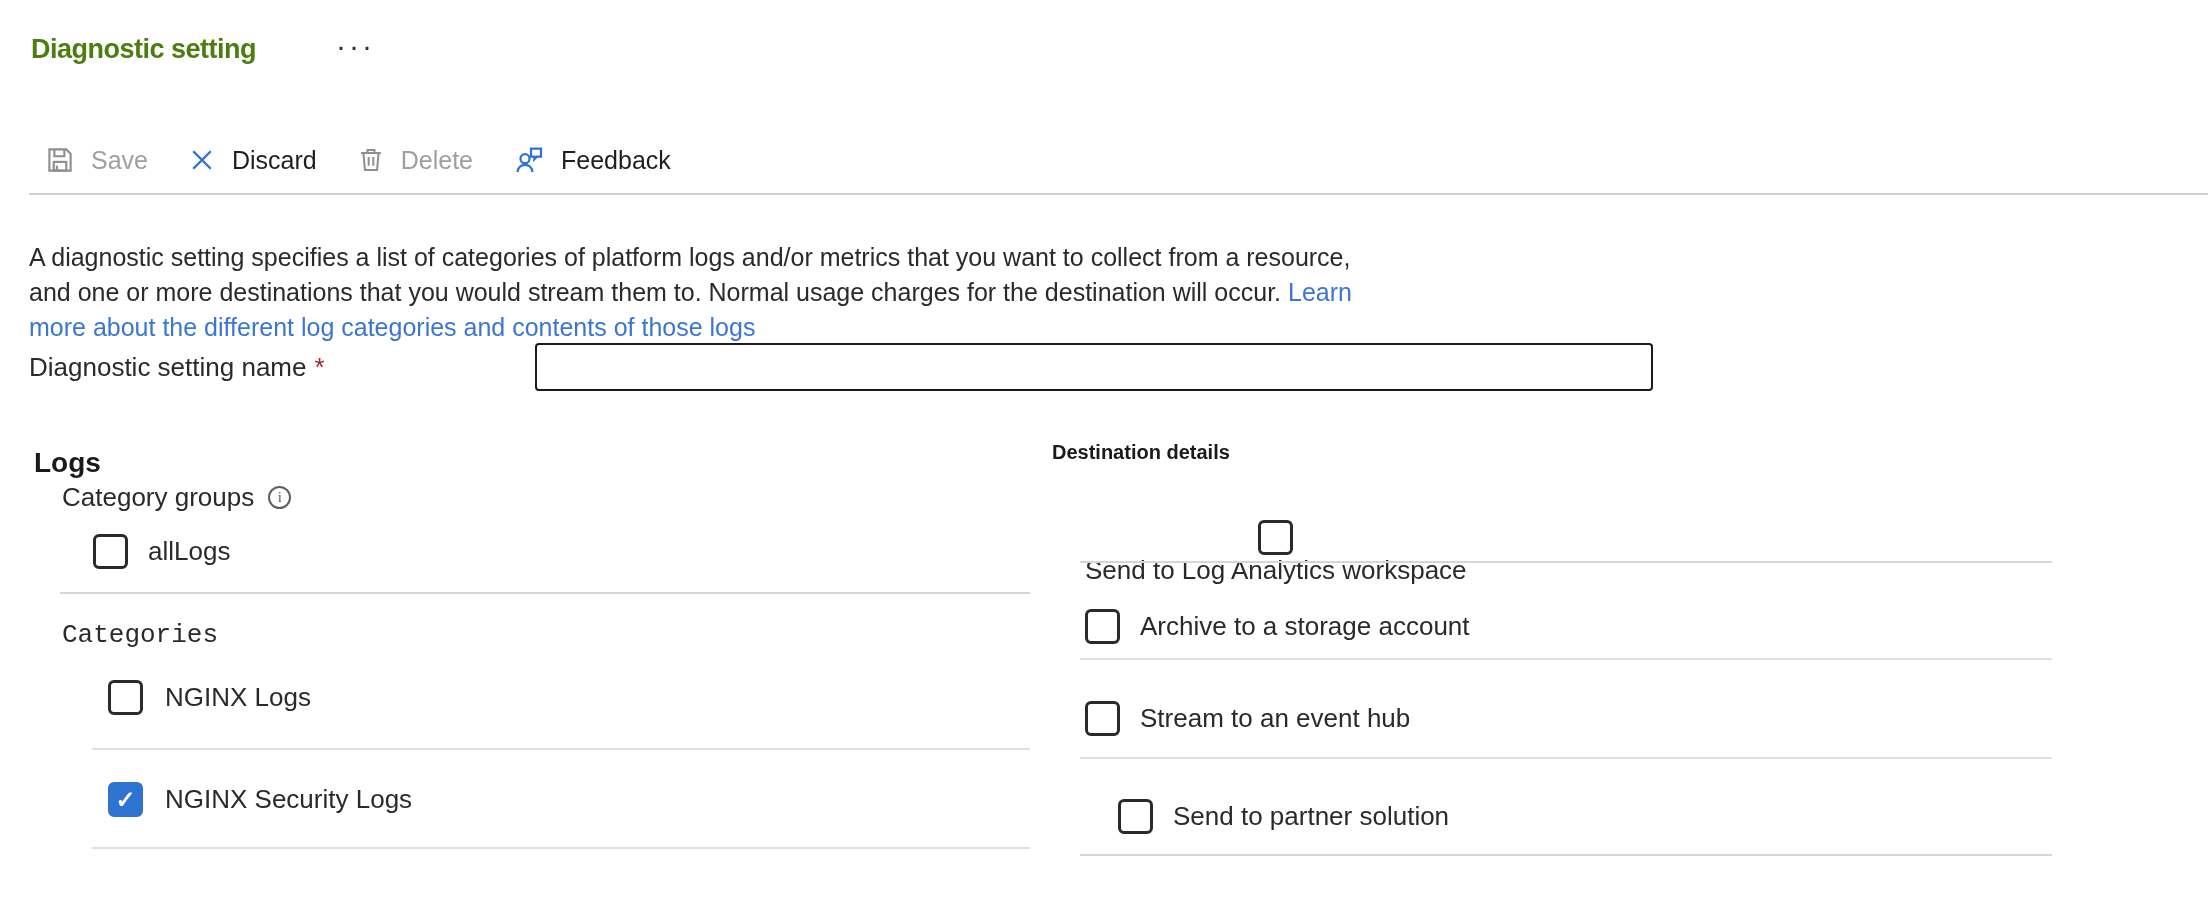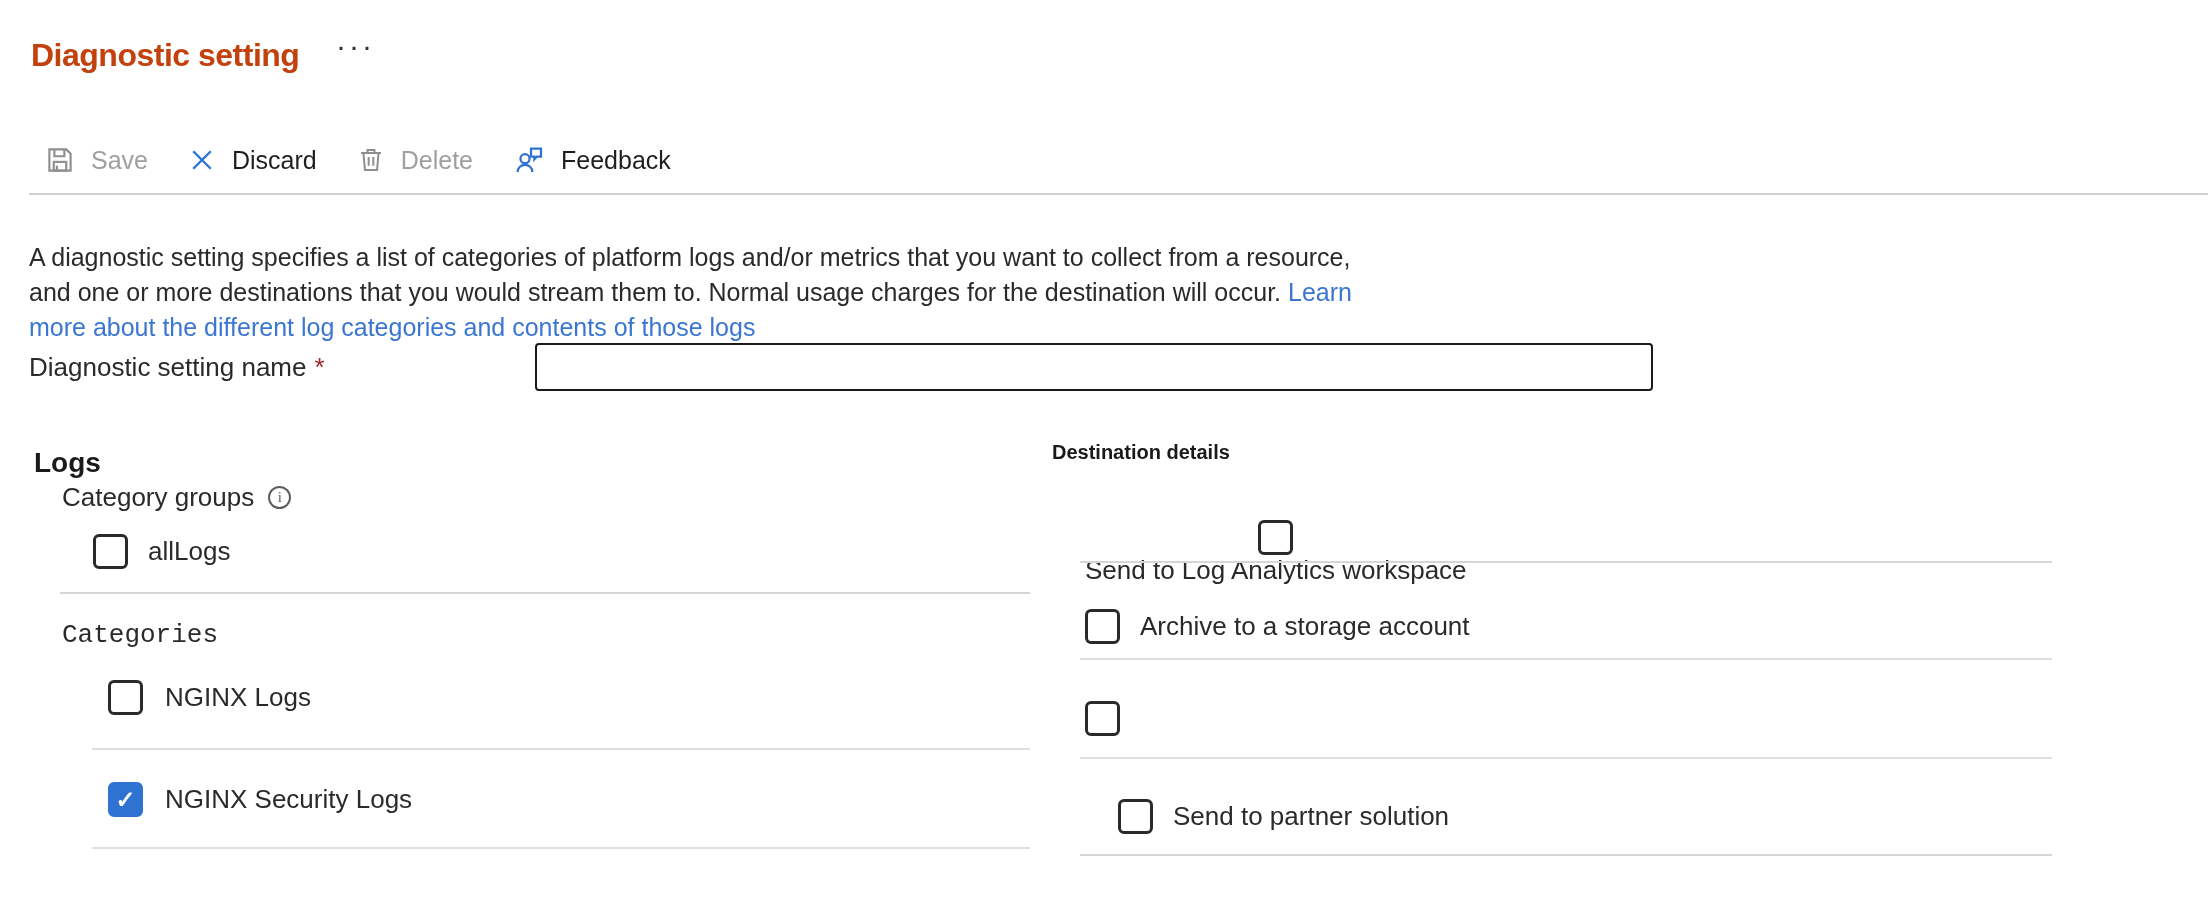--- a/index.html
+++ b/index.html
@@ -15,21 +15,21 @@
   *{box-sizing:border-box;}
   html,body{margin:0;padding:0;}
   body{
     width:2208px;height:908px;position:relative;background:#fff;
     font-family:"Liberation Sans", sans-serif;color:var(--text-dark);
     overflow:hidden;
   }
   .abs{position:absolute;}
 
   
-  .page-title{left:31px;top:16px;font-size:32px;font-weight:700;color:#c2410c;letter-spacing:-0.5px;}
+  .page-title{left:31px;top:16px;font-size:27px;font-weight:700;color:#4d7c0f;letter-spacing:-0.5px;}
   .title-ellipsis{left:330px;top:28px;font-size:30px;color:#323130;letter-spacing:3px;cursor:pointer;background:none;border:none;font-family:inherit;}
 
   
   .toolbar{left:45px;top:138px;height:44px;display:flex;align-items:center;gap:40px;}
   .tb-btn{display:flex;align-items:center;gap:16px;background:none;border:none;font-family:inherit;font-size:25px;padding:0;cursor:pointer;}
   .tb-btn .lbl{white-space:nowrap;}
   .tb-btn.disabled .lbl{color:var(--text-gray);}
   .tb-btn.enabled .lbl{color:var(--text-dark);}
   .icon-gray{color:var(--icon-gray);}
   .icon-blue{color:var(--accent-blue);}
@@ -180,20 +180,21 @@
 <div class="abs dv dv-r1"></div>
 
 <div class="abs cbx-row row-dest2">
   <span class="checkbox"></span>
   <span class="cbx-label">Archive to a storage account</span>
 </div>
 <div class="abs dv dv-r2"></div>
 
 <div class="abs cbx-row row-dest3">
   <span class="checkbox"></span>
+  <span class="cbx-label">Stream to an event hub</span>
 </div>
 <div class="abs dv dv-r3"></div>
 
 <div class="abs cbx-row row-dest4">
   <span class="checkbox"></span>
   <span class="cbx-label">Send to partner solution</span>
 </div>
 <div class="abs dv dv-r4"></div>
 
 </body></html>

